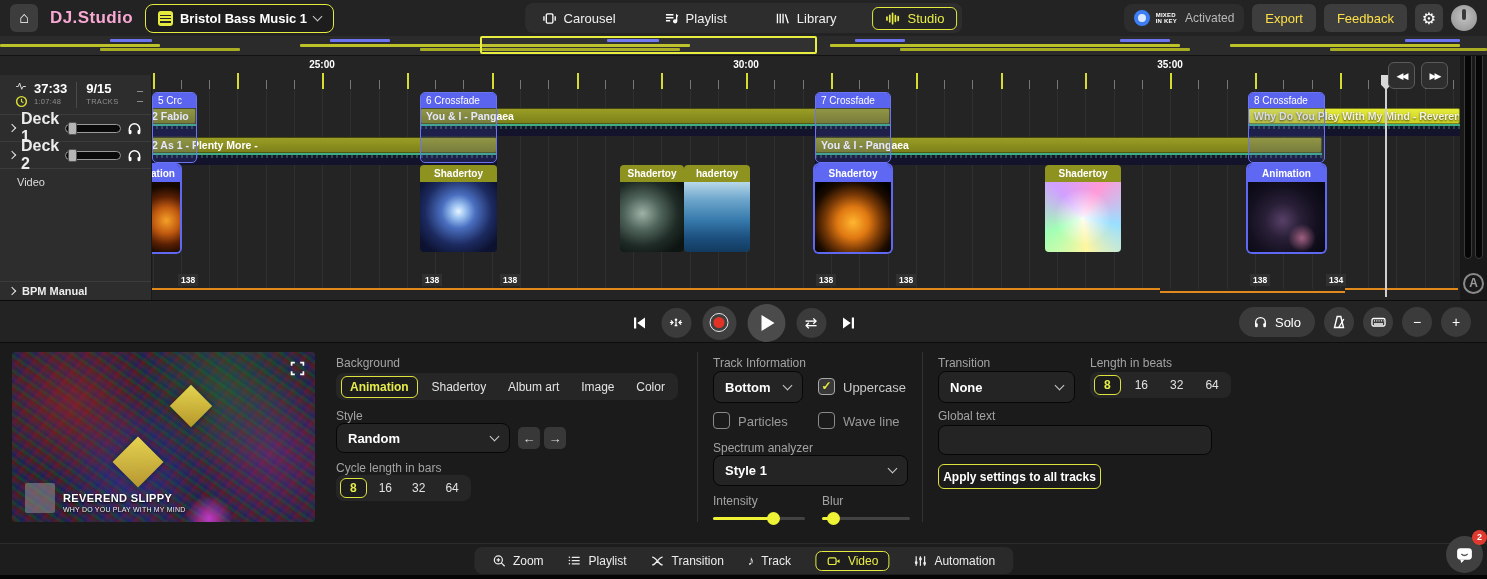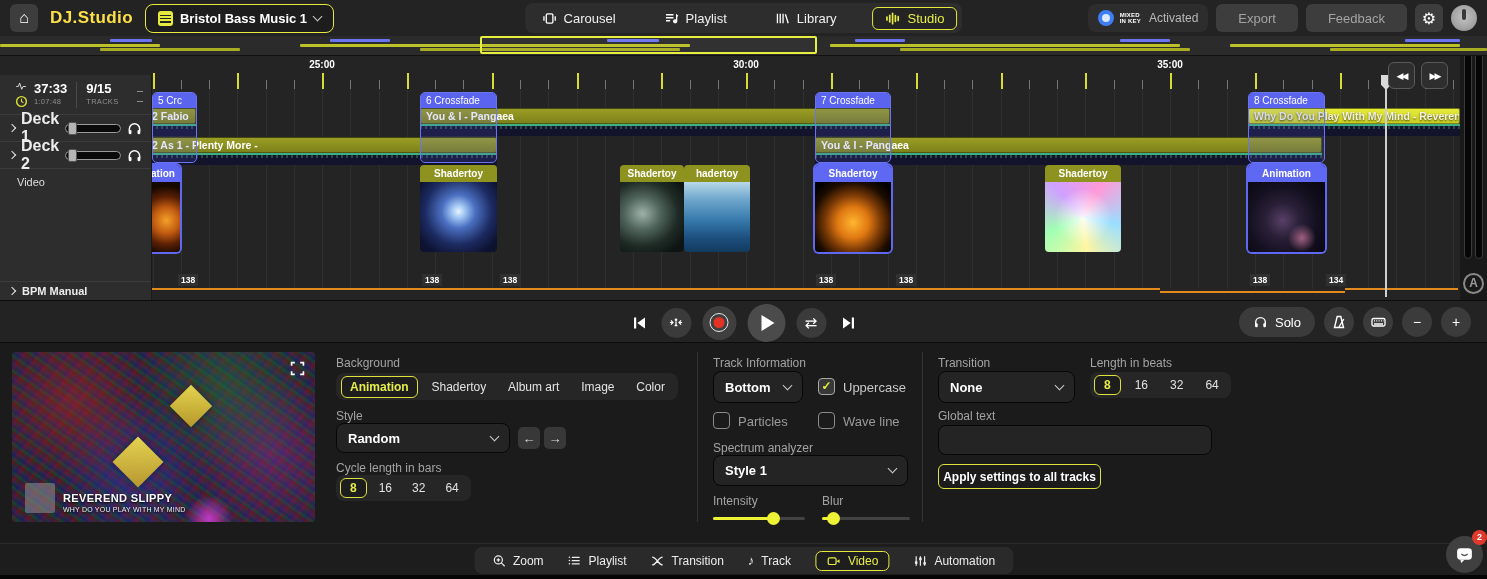--- a/index.html
+++ b/index.html
@@ -4,35 +4,35 @@
 <style>
 *{box-sizing:border-box;margin:0;padding:0}
 html,body{background:#000}
 body{width:1487px;height:579px;position:relative;overflow:hidden;background:#141414;
 font-family:"Liberation Sans",sans-serif;color:#ececec}
 svg{display:block}
 
 
 #topbar{position:absolute;left:0;top:0;width:1487px;height:36px;background:#232323;display:flex;align-items:center;padding:0 10px;gap:12px;z-index:20}
 .iconbtn{width:28px;height:28px;background:#3d3d3d;border-radius:6px;display:flex;align-items:center;justify-content:center;font-size:16px;color:#fff;flex:none}
-#logo{font-size:17px;font-weight:bold;letter-spacing:.4px;color:#fde047}
+#logo{font-size:17px;font-weight:bold;letter-spacing:.4px;color:#f9a8d4}
 #project{display:flex;align-items:center;gap:7px;height:29px;padding:0 12px;border:1.5px solid #e4ea3e;border-radius:8px;background:#1d1d1d;font-size:13px;font-weight:bold;color:#fff}
 .mik-sq{width:15px;height:15px;background:#e4ea3e;border-radius:3px;position:relative;flex:none}
 .mik-sq:after{content:"";position:absolute;left:2px;right:2px;top:3px;bottom:3px;background:repeating-linear-gradient(0deg,#222 0 1.5px,transparent 1.5px 3.5px)}
 #centernav{position:absolute;left:50%;top:3px;transform:translateX(-50%);display:flex;align-items:center;background:#2d2d2d;border-radius:8px;padding:2px 5px;height:30px;gap:24px}
 .navitem{display:flex;align-items:center;gap:7px;padding:3px 12px;font-size:13px;color:#f0f0f0;border-radius:6px;color:#f0f0f0}
 .navitem svg{stroke:#fff}
 .navitem.active{border:1.5px solid #e4ea3e;color:#e8ee45;background:#242424}
 .navitem.active svg{stroke:#e8ee45}
 #topright{margin-left:auto;display:flex;align-items:center;gap:8px}
 #mikbadge{display:flex;align-items:center;gap:6px;background:#2d2d2d;border-radius:8px;height:28px;padding:0 10px}
 .mik-circle{width:16px;height:16px;border-radius:50%;border:4px solid #3d7ef5;background:#dce8ff;flex:none}
 .mik-text{font-size:6px;font-weight:bold;line-height:6.5px;color:#fff;letter-spacing:.2px}
 .mik-status{font-size:12px;color:#b9b9b9;margin-left:2px}
-.tbtn{height:28px;padding:0 22px;background:#3d3d3d;border-radius:6px;font-size:13px;display:flex;align-items:center;color:#a3a3a3}
+.tbtn{height:28px;padding:0 13px;background:#3d3d3d;border-radius:6px;font-size:13px;display:flex;align-items:center;color:#fde047}
 #avatar{width:26px;height:26px;border-radius:50%;background:radial-gradient(circle at 50% 45%,#c4c4c4,#8d8d8d);position:relative;flex:none}
 #avatar:after{content:"";position:absolute;left:11px;top:4px;width:4px;height:11px;background:#3a3a3a;border-radius:2px}
 
 
 #minimap{position:absolute;left:0;top:36px;width:1487px;height:20px;background:#2b2b2b;border-bottom:1px solid #121212;z-index:15}
 .mseg{position:absolute;height:3px;border-radius:1px}
 .mseg.blue{top:3px;background:#6b74f0}
 .mseg.y1{top:8px;background:#bdc228}
 .mseg.y2{top:12px;background:#a9ad22}
 #viewport{position:absolute;top:0;height:18px;border:2px solid #e8ee3f;border-radius:2px;background:rgba(255,255,255,.03);z-index:2}

